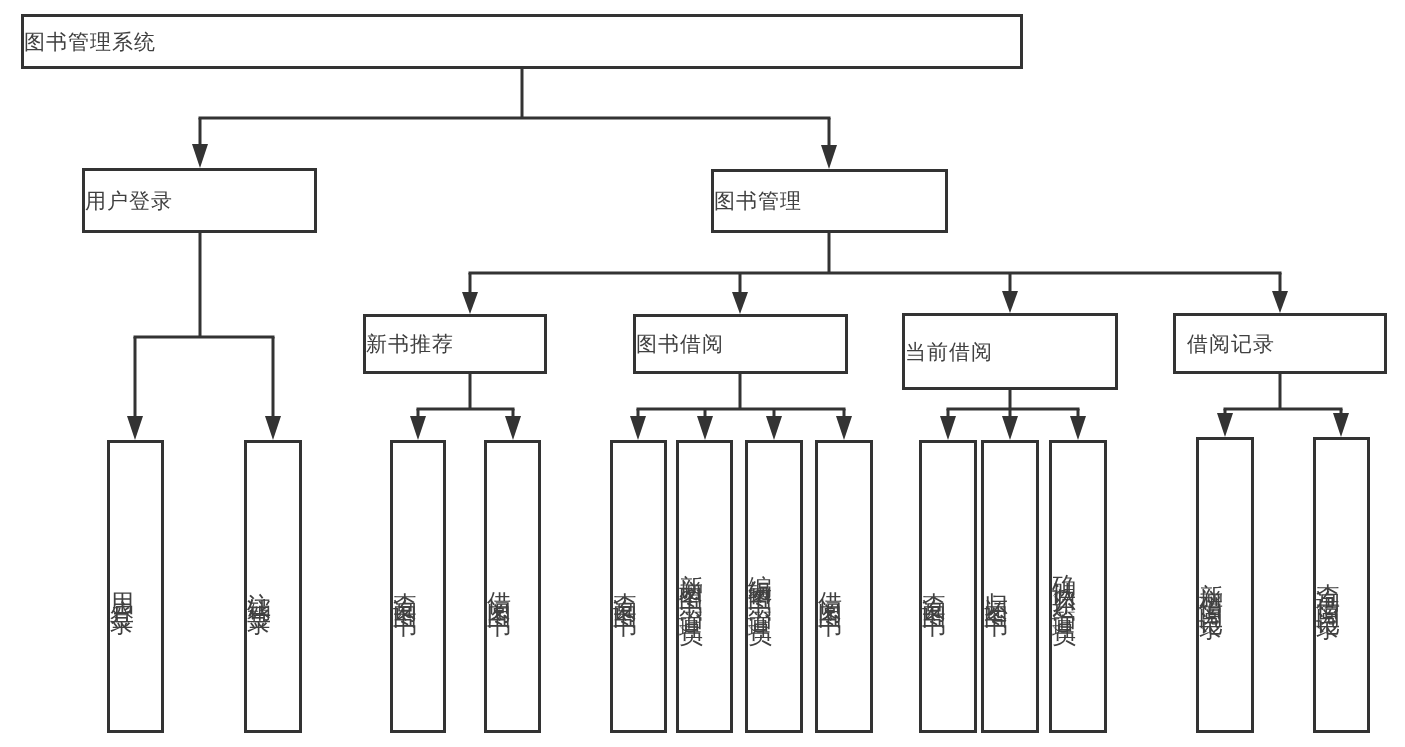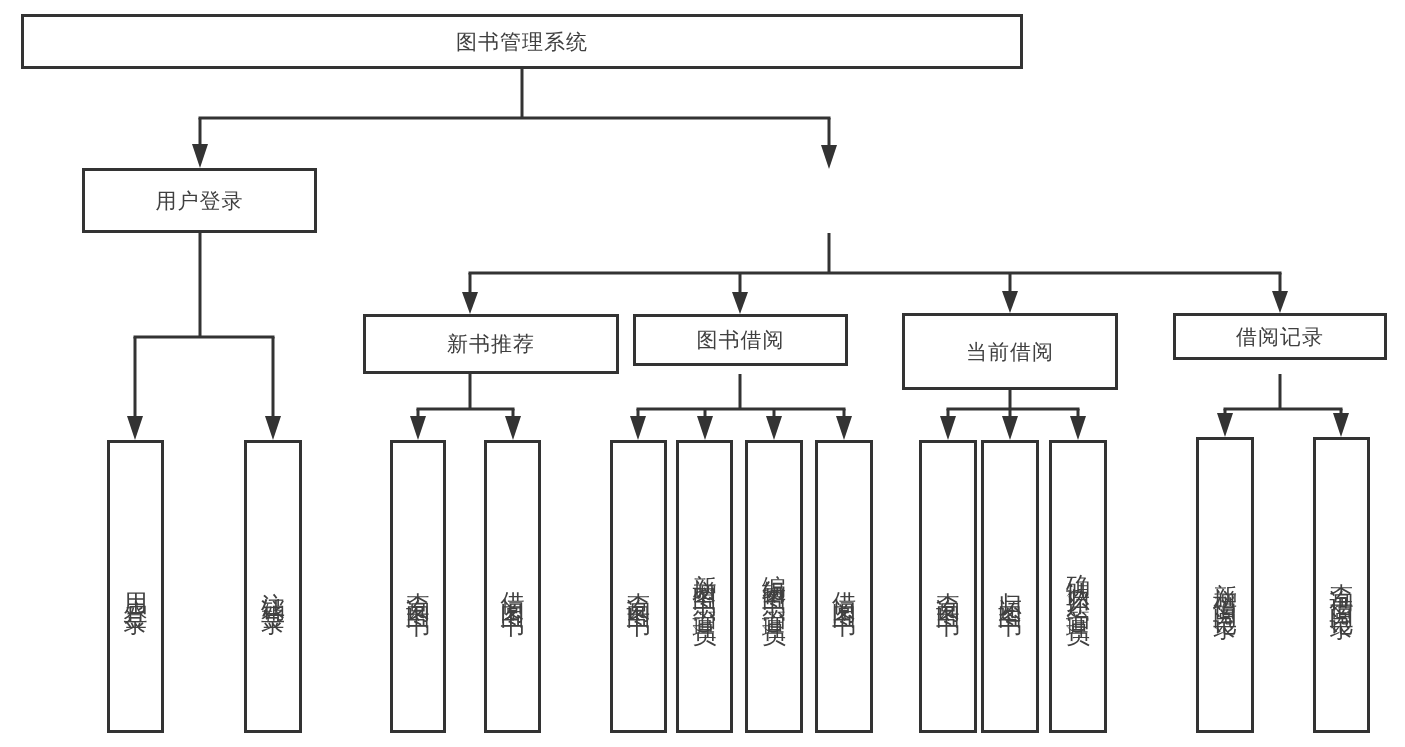--- a/index.html
+++ b/index.html
@@ -23,21 +23,20 @@
     height: 747px;
     z-index: 1;
   }
   .box {
     position: absolute;
     box-sizing: border-box;
     background: #ffffff;
     border: 3px solid #333333;
     display: flex;
     align-items: center;
-    justify-content: center;
     color: #404040;
     z-index: 2;
   }
   .hlabel {
     font-size: 21px;
     letter-spacing: 1px;
     white-space: nowrap;
   }
   .vbox .vlabel {
     writing-mode: vertical-rl;
@@ -129,31 +128,34 @@
     </g>
   </svg>
 
   <div class="box" style="left:21px; top:14px; width:1002px; height:55px;">
     <span class="hlabel">图书管理系统</span>
   </div>
 
   <div class="box" style="left:82px; top:168px; width:235px; height:65px;">
     <span class="hlabel">用户登录</span>
   </div>
-
-  <div class="box" style="left:363px; top:314px; width:256px; height:60px;">
+  <div class="box" style="left:711px; top:169px; width:237px; height:64px;">
+    <span class="hlabel">图书管理</span>
+  </div>
+
+  <div class="box" style="left:363px; top:314px; width:184px; height:60px;">
     <span class="hlabel">新书推荐</span>
   </div>
-  <div class="box" style="left:633px; top:314px; width:215px; height:52px;">
+  <div class="box" style="left:633px; top:314px; width:215px; height:60px;">
     <span class="hlabel">图书借阅</span>
   </div>
   <div class="box" style="left:902px; top:313px; width:216px; height:77px;">
     <span class="hlabel">当前借阅</span>
   </div>
-  <div class="box" style="left:1173px; top:313px; width:214px; height:47px;">
+  <div class="box" style="left:1173px; top:313px; width:214px; height:61px;padding-left:11px;">
     <span class="hlabel">借阅记录</span>
   </div>
 
   <div class="box vbox" style="left:107px; top:440px; width:57px; height:293px;">
     <span class="vlabel">用户登录</span>
   </div>
   <div class="box vbox" style="left:244px; top:440px; width:58px; height:293px;">
     <span class="vlabel">注销登录</span>
   </div>
 

